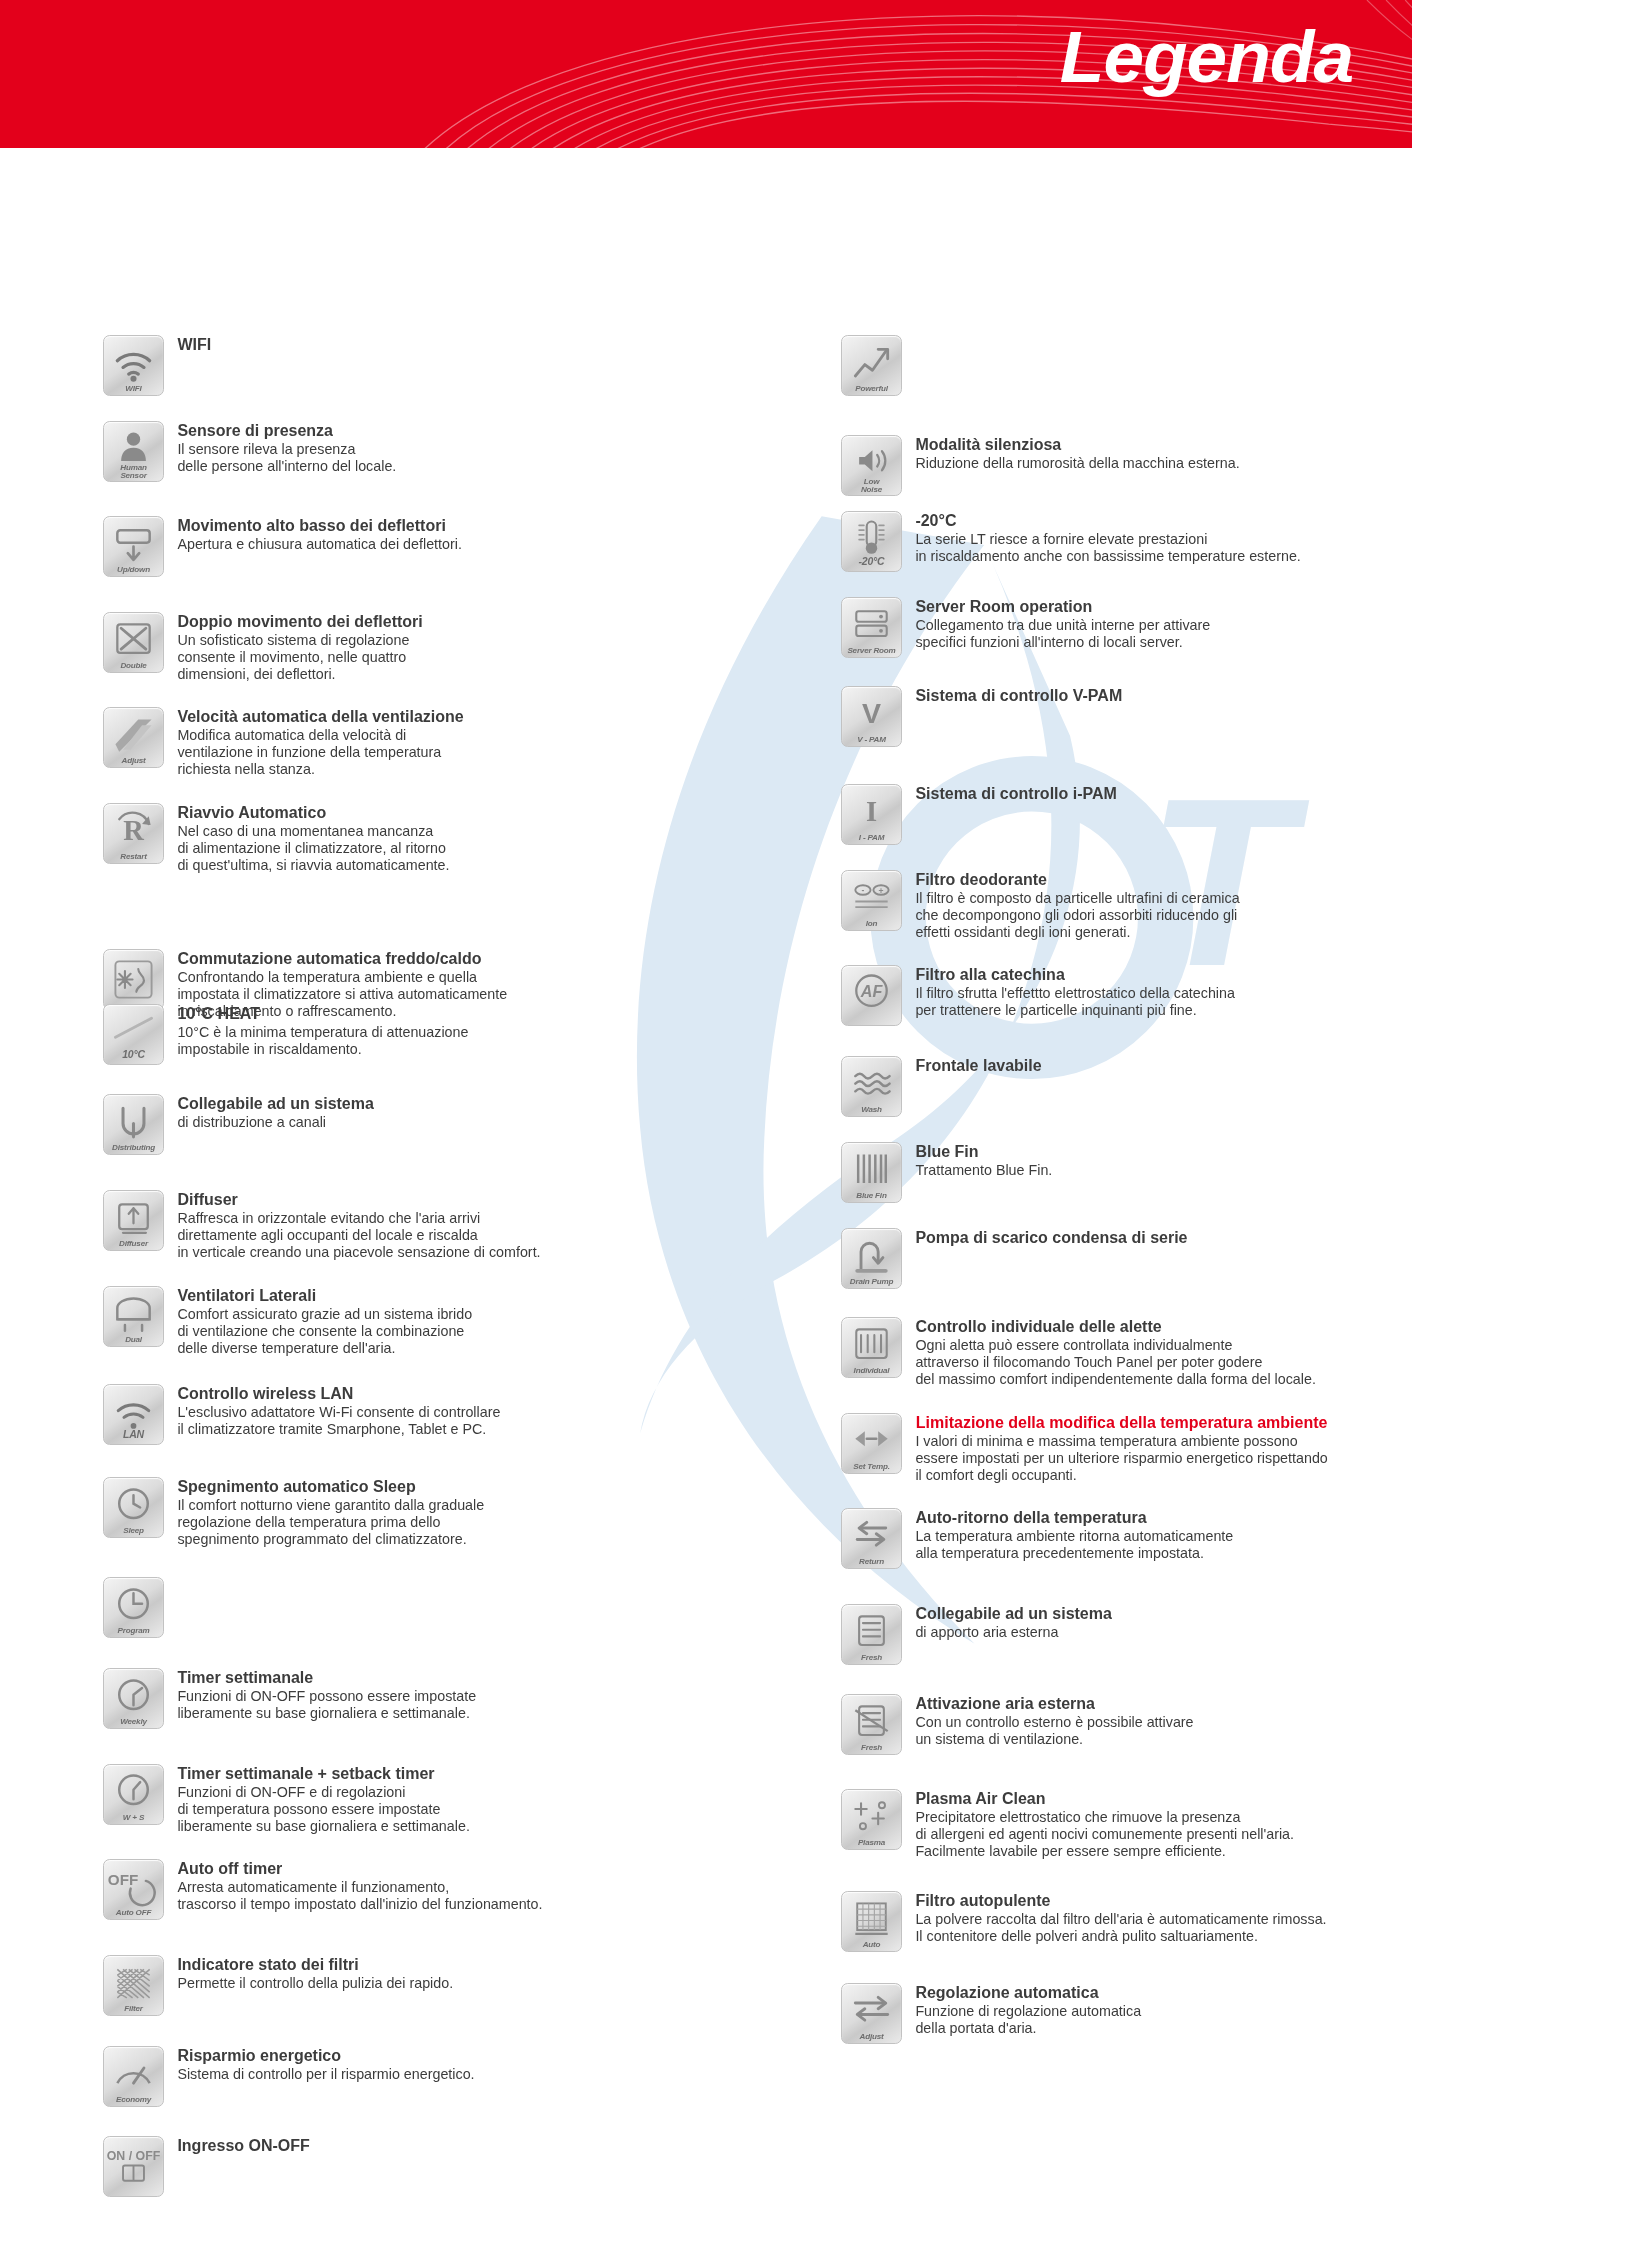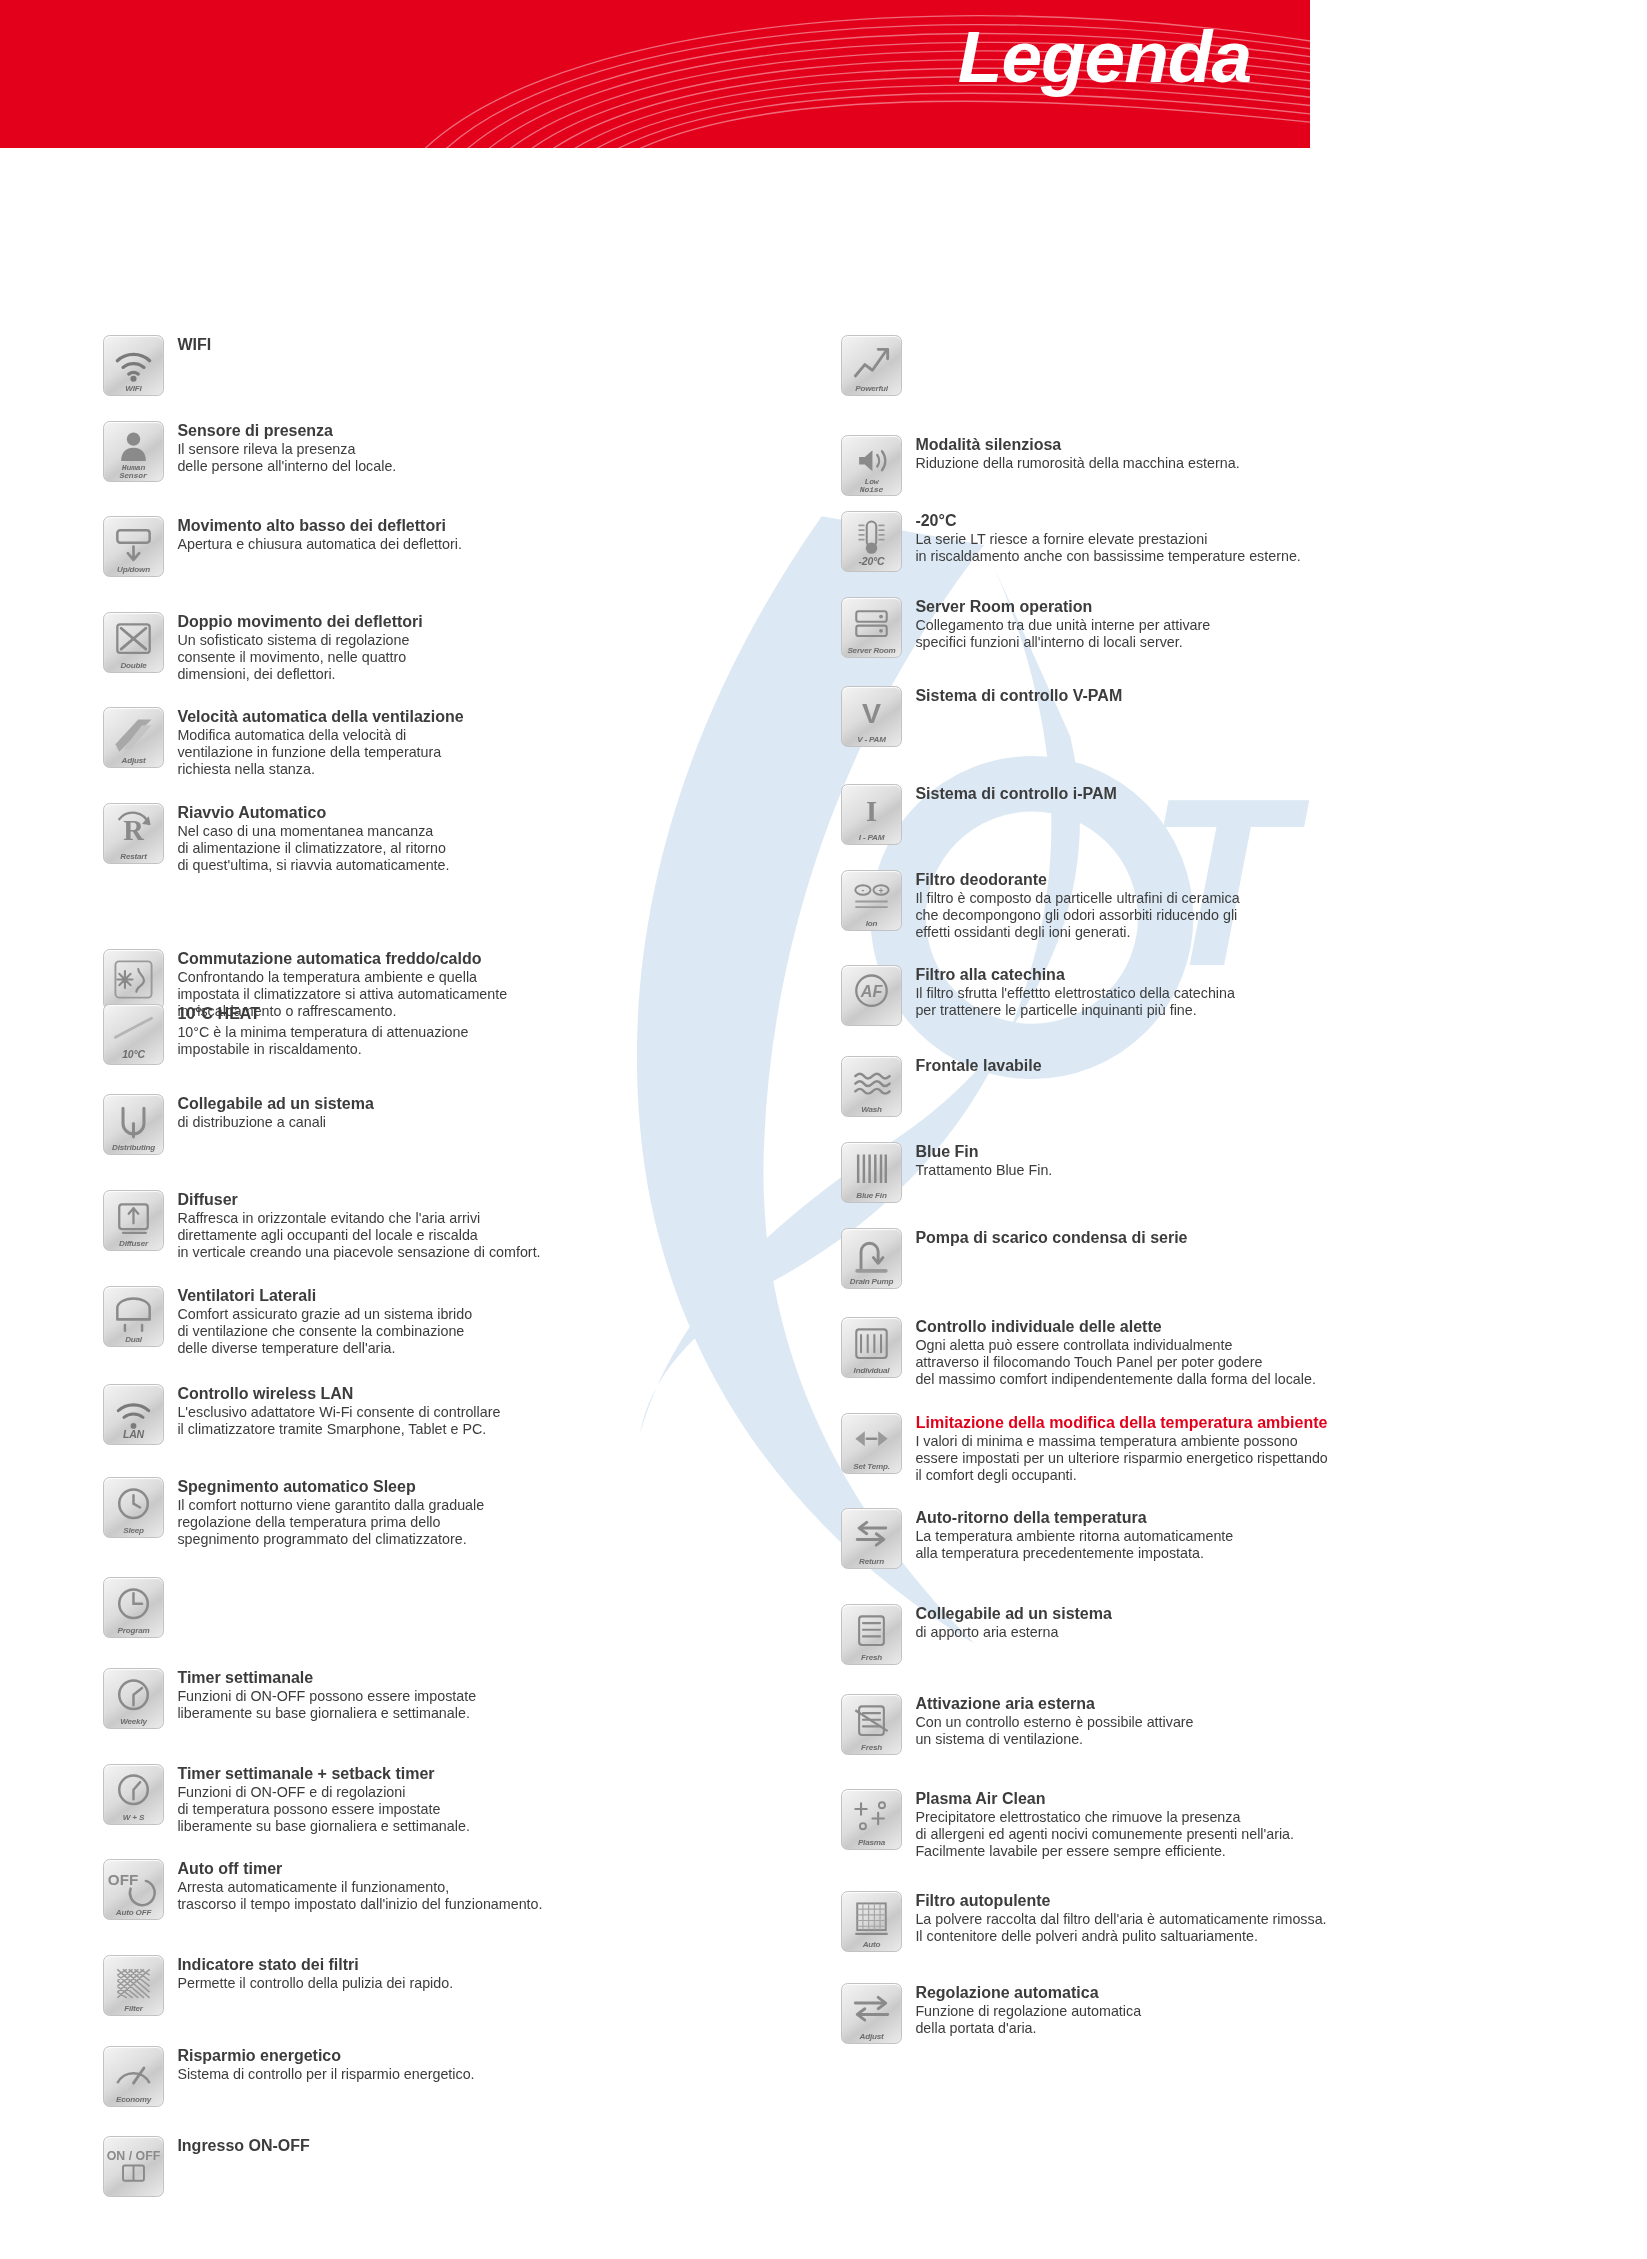--- a/index.html
+++ b/index.html
@@ -12,21 +12,21 @@
     background: #ffffff;
     font-family: "Liberation Sans", sans-serif;
     position: relative;
     overflow: hidden;
   }
 
   
   .header {
     position: absolute;
     top: 0; left: 0;
-    width: 1310px;
+    width: 1412px;
     height: 148px;
     background: #e3001b;
     overflow: hidden;
   }
   .header .swoosh {
     position: absolute;
     top: 0; left: 0;
     width: 1648px;
     height: 148px;
   }
@@ -85,21 +85,21 @@
     left: 0;
     width: 100%;
     text-align: center;
     font-size: 8.1px;
     font-weight: bold;
     font-style: italic;
     color: #6d6d6d;
     letter-spacing: -0.2px;
     line-height: 7.6px;
   }
-  .icon-cap.two { bottom: 1.9px; line-height: 7.6px; font-family: Liberation Mono, monospace; }
+  .icon-cap.two { bottom: 1.9px; line-height: 7.6px; }
   .icon-cap.big { font-size: 10.5px; bottom: 5.7px; }
 
   .entry-text {
     margin-left: 13.4px;
     padding-top: 1px;
   }
   .entry-title {
     font-size: 16px;
     font-weight: bold;
     color: #3c3c3c;

